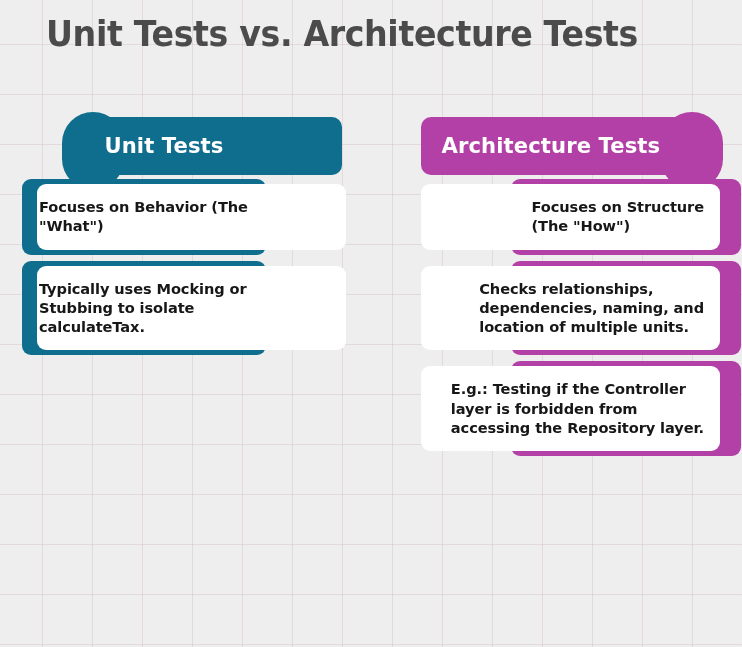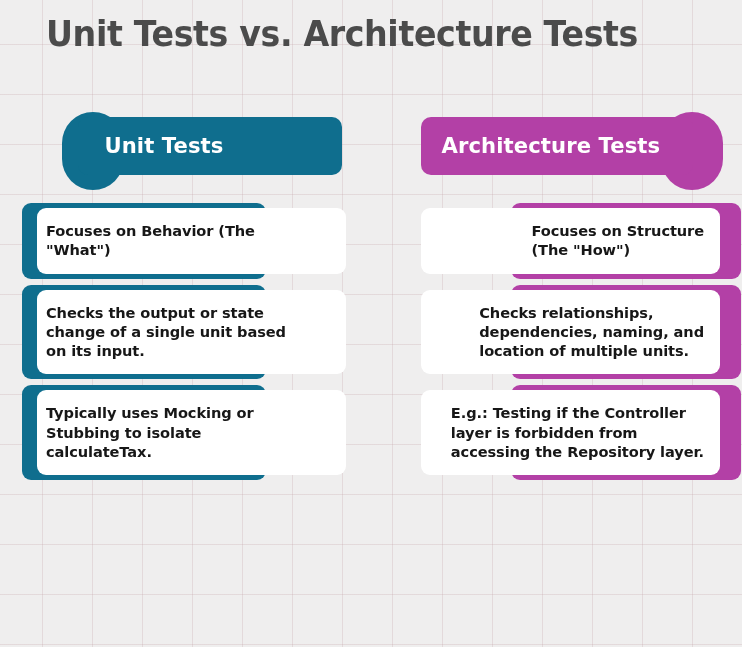--- a/index.html
+++ b/index.html
@@ -42,21 +42,21 @@
     top: 112px;
     width: 330px;
   }
   .column.left  { left: 16px;  }
   .column.right { left: 413px; }
 
   
   .col-header {
     position: relative;
     height: 62px;
-    margin-bottom: 34px;
+    margin-bottom: 10px;
   }
   .col-header .pill-bulge {
     position: absolute;
     top: 0;
     width: 62px;
     height: 78px;
     border-radius: 34px;
   }
   .col-header .pill-bar {
     position: absolute;
@@ -96,21 +96,21 @@
   .card-back {
     position: absolute;
     top: 0;
     bottom: 0;
     border-radius: 9px;
   }
   .card-front {
     position: relative;
     background: #ffffff;
     border-radius: 9px;
-    padding: 13px 16px 14px 9px;
+    padding: 13px 16px 14px 2px;
     min-height: 56px;
     display: flex;
     align-items: center;
     z-index: 2;
   }
   .card-text {
     font-size: 14.6px;
     font-weight: bold;
     line-height: 1.32;
     color: #171717;
@@ -140,28 +140,20 @@
   </div>
 
   <div class="card">
     <div class="card-back" style="background: rgb(15, 110, 142);"></div>
     <div class="card-front">
       <span class="card-text">Focuses on Behavior (The
 "What")</span>
     </div>
   </div>
 
-  <div class="card">
-    <div class="card-back" style="background: rgb(15, 110, 142);"></div>
-    <div class="card-front">
-      <span class="card-text">Checks the output or state
-change of a single unit based
-on its input.</span>
-    </div>
-  </div>
 
 
   <div class="card">
     <div class="card-back" style="background: rgb(15, 110, 142);"></div>
     <div class="card-front">
       <span class="card-text">Typically uses Mocking or
 Stubbing to isolate
 calculateTax.</span>
     </div>
   </div>

